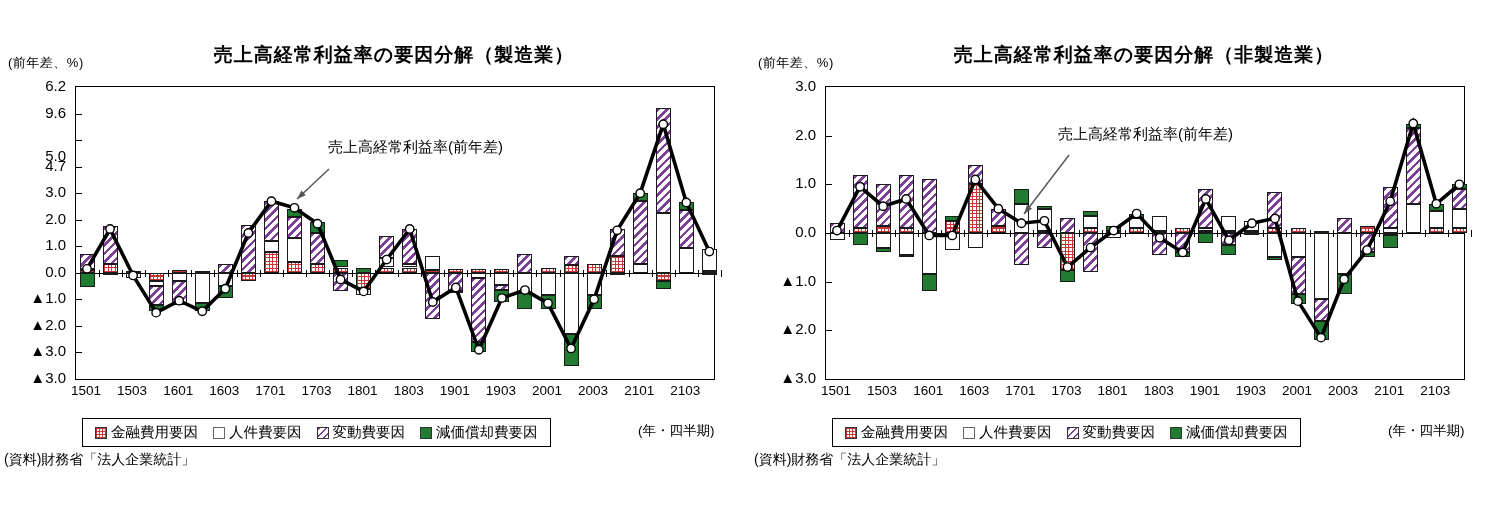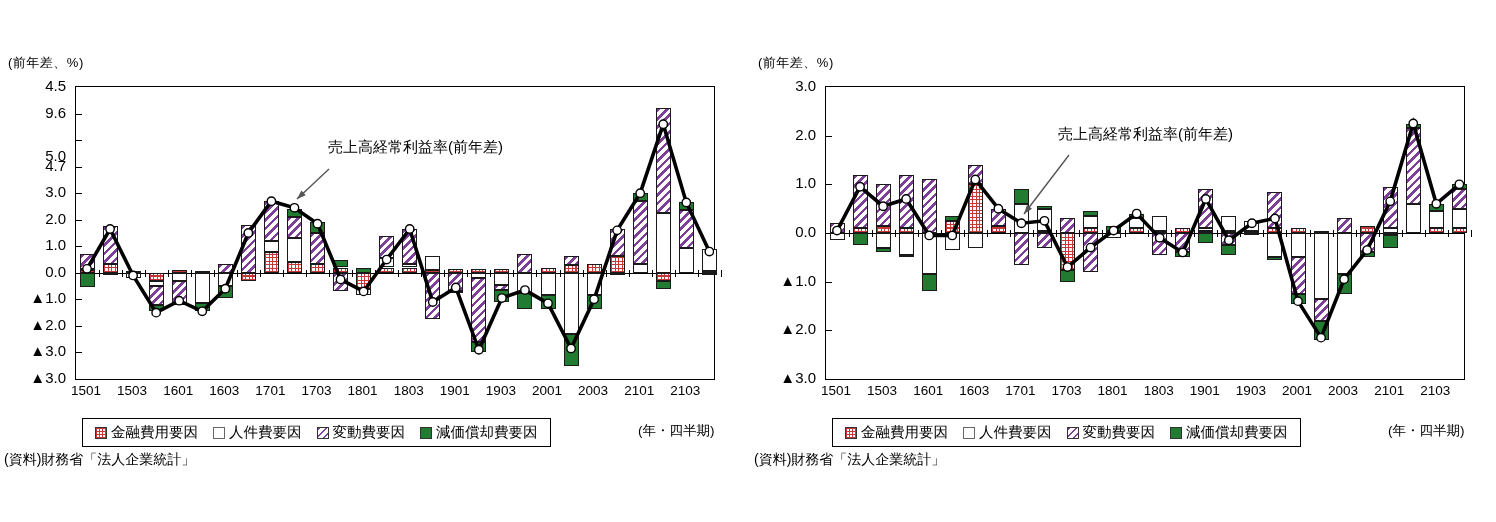--- a/index.html
+++ b/index.html
@@ -38,20 +38,21 @@
   .axis-note{position:absolute;top:422px;left:638px;font-size:13.5px;}
   .source{position:absolute;top:451px;left:4px;font-size:14px;}
 </style>
 </head>
 <body>
 
 <div id="page">
 
   <div class="chart-panel" id="panel-0" style="left:0;">
     <div class="unit-label">(前年差、%)</div>
+    <div class="chart-title">売上高経常利益率の要因分解（製造業）</div>
     <div class="plot">
         <div class="y-tick" style="top: 26.5455px;"></div>
         <div class="y-tick" style="top: 53.0909px;"></div>
         <div class="y-tick" style="top: 79.6364px;"></div>
         <div class="y-tick" style="top: 106.182px;"></div>
         <div class="y-tick" style="top: 132.727px;"></div>
         <div class="y-tick" style="top: 159.273px;"></div>
         <div class="y-tick" style="top: 185.818px;"></div>
         <div class="y-tick" style="top: 212.364px;"></div>
         <div class="y-tick" style="top: 238.909px;"></div>
@@ -223,21 +224,21 @@
           <span class="swatch purple-hatch"></span>
           <span>変動費要因</span>
         </span>
         <span class="legend-item">
           <span class="swatch green"></span>
           <span>減価償却費要因</span>
         </span>
       </div>
     <div class="axis-note">(年・四半期)</div>
     <div class="source">(資料)財務省「法人企業統計」</div>
-  <div class="y-label" style="top: 77px; left: 0px;">4.5</div>
+  <div class="y-label" style="top: 77px; left: 0px;">6.2</div>
       <div class="y-label" style="top: 103.545px; left: 0px;">9.6</div>
       <div class="y-label" style="top: 147px; left: 0px;">5.0</div>
       <div class="y-label" style="top: 156.636px; left: 0px;">4.7</div>
       <div class="y-label" style="top: 183.182px; left: 0px;">3.0</div>
       <div class="y-label" style="top: 209.727px; left: 0px;">2.0</div>
       <div class="y-label" style="top: 236.273px; left: 0px;">1.0</div>
       <div class="y-label" style="top: 262.818px; left: 0px;">0.0</div>
       <div class="y-label" style="top: 289.364px; left: 0px;">▲1.0</div>
       <div class="y-label" style="top: 315.909px; left: 0px;">▲2.0</div>
       <div class="y-label" style="top: 342.455px; left: 0px;">▲3.0</div>
@@ -253,20 +254,21 @@
       <div class="x-label" style="left: 432.8px;">1901</div>
       <div class="x-label" style="left: 478.9px;">1903</div>
       <div class="x-label" style="left: 525px;">2001</div>
       <div class="x-label" style="left: 571.1px;">2003</div>
       <div class="x-label" style="left: 617.2px;">2101</div>
       <div class="x-label" style="left: 663.3px;">2103</div>
     </div>
 
   <div class="chart-panel" id="panel-1" style="left:750px;">
     <div class="unit-label">(前年差、%)</div>
+    <div class="chart-title">売上高経常利益率の要因分解（非製造業）</div>
     <div class="plot">
         <div class="y-tick" style="top: 48.6667px;"></div>
         <div class="y-tick" style="top: 97.3333px;"></div>
         <div class="y-tick" style="top: 146px;"></div>
         <div class="y-tick" style="top: 194.667px;"></div>
         <div class="y-tick" style="top: 243.333px;"></div>
         <div class="zero-line" style="top: 146px;"></div>
         <div class="q-tick" style="left: 22.525px; top: 143px;"></div>
         <div class="q-tick" style="left: 45.575px; top: 143px;"></div>
         <div class="q-tick" style="left: 68.625px; top: 143px;"></div>

